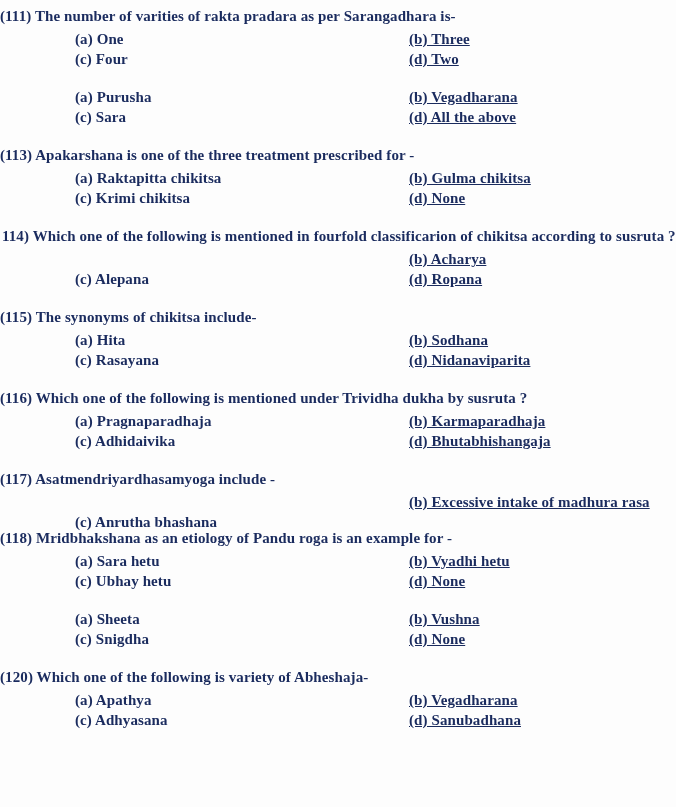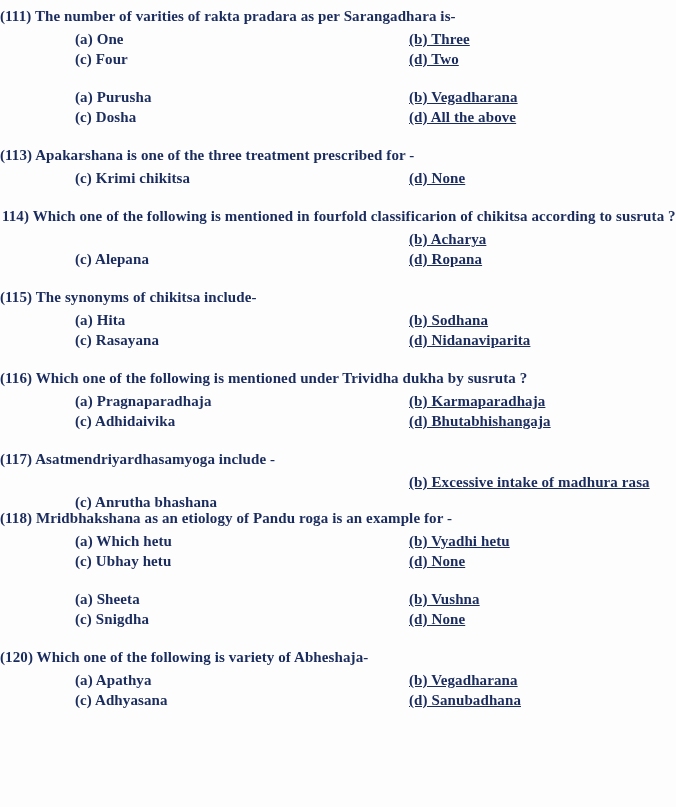--- a/index.html
+++ b/index.html
@@ -66,27 +66,31 @@
       <span class="opt col-b">(d) Two</span>
     </div>
   </section>
 
   <section class="question">
     <div class="opt-row">
       <span class="opt col-a">(a) Purusha</span>
       <span class="opt col-b">(b) Vegadharana</span>
     </div>
     <div class="opt-row">
-      <span class="opt col-a">(c) Dosha</span>
+      <span class="opt col-a">(c) Sara</span>
       <span class="opt col-b">(d) All the above</span>
     </div>
   </section>
 
   <section class="question">
     <div class="q-title">(113) Apakarshana is one of the three treatment prescribed for -</div>
+    <div class="opt-row">
+      <span class="opt col-a">(a) Raktapitta chikitsa</span>
+      <span class="opt col-b">(b) Gulma chikitsa</span>
+    </div>
     <div class="opt-row">
       <span class="opt col-a">(c) Krimi chikitsa</span>
       <span class="opt col-b">(d) None</span>
     </div>
   </section>
 
   <section class="question">
     <div class="q-title" style="padding-left:2px;">114) Which one of the following is mentioned in fourfold classificarion of chikitsa according to susruta ?</div>
     <div class="opt-row">
       <span class="opt col-b">(b) Acharya</span>
@@ -127,21 +131,21 @@
       <span class="opt col-b">(b) Excessive intake of madhura rasa</span>
     </div>
     <div class="opt-row">
       <span class="opt col-a">(c) Anrutha bhashana</span>
     </div>
   </section>
 
   <section class="question">
     <div class="q-title">(118) Mridbhakshana as an etiology of Pandu roga is an example for -</div>
     <div class="opt-row">
-      <span class="opt col-a">(a) Which hetu</span>
+      <span class="opt col-a">(a) Sara hetu</span>
       <span class="opt col-b">(b) Vyadhi hetu</span>
     </div>
     <div class="opt-row">
       <span class="opt col-a">(c) Ubhay hetu</span>
       <span class="opt col-b">(d) None</span>
     </div>
   </section>
 
   <section class="question">
     <div class="opt-row">

